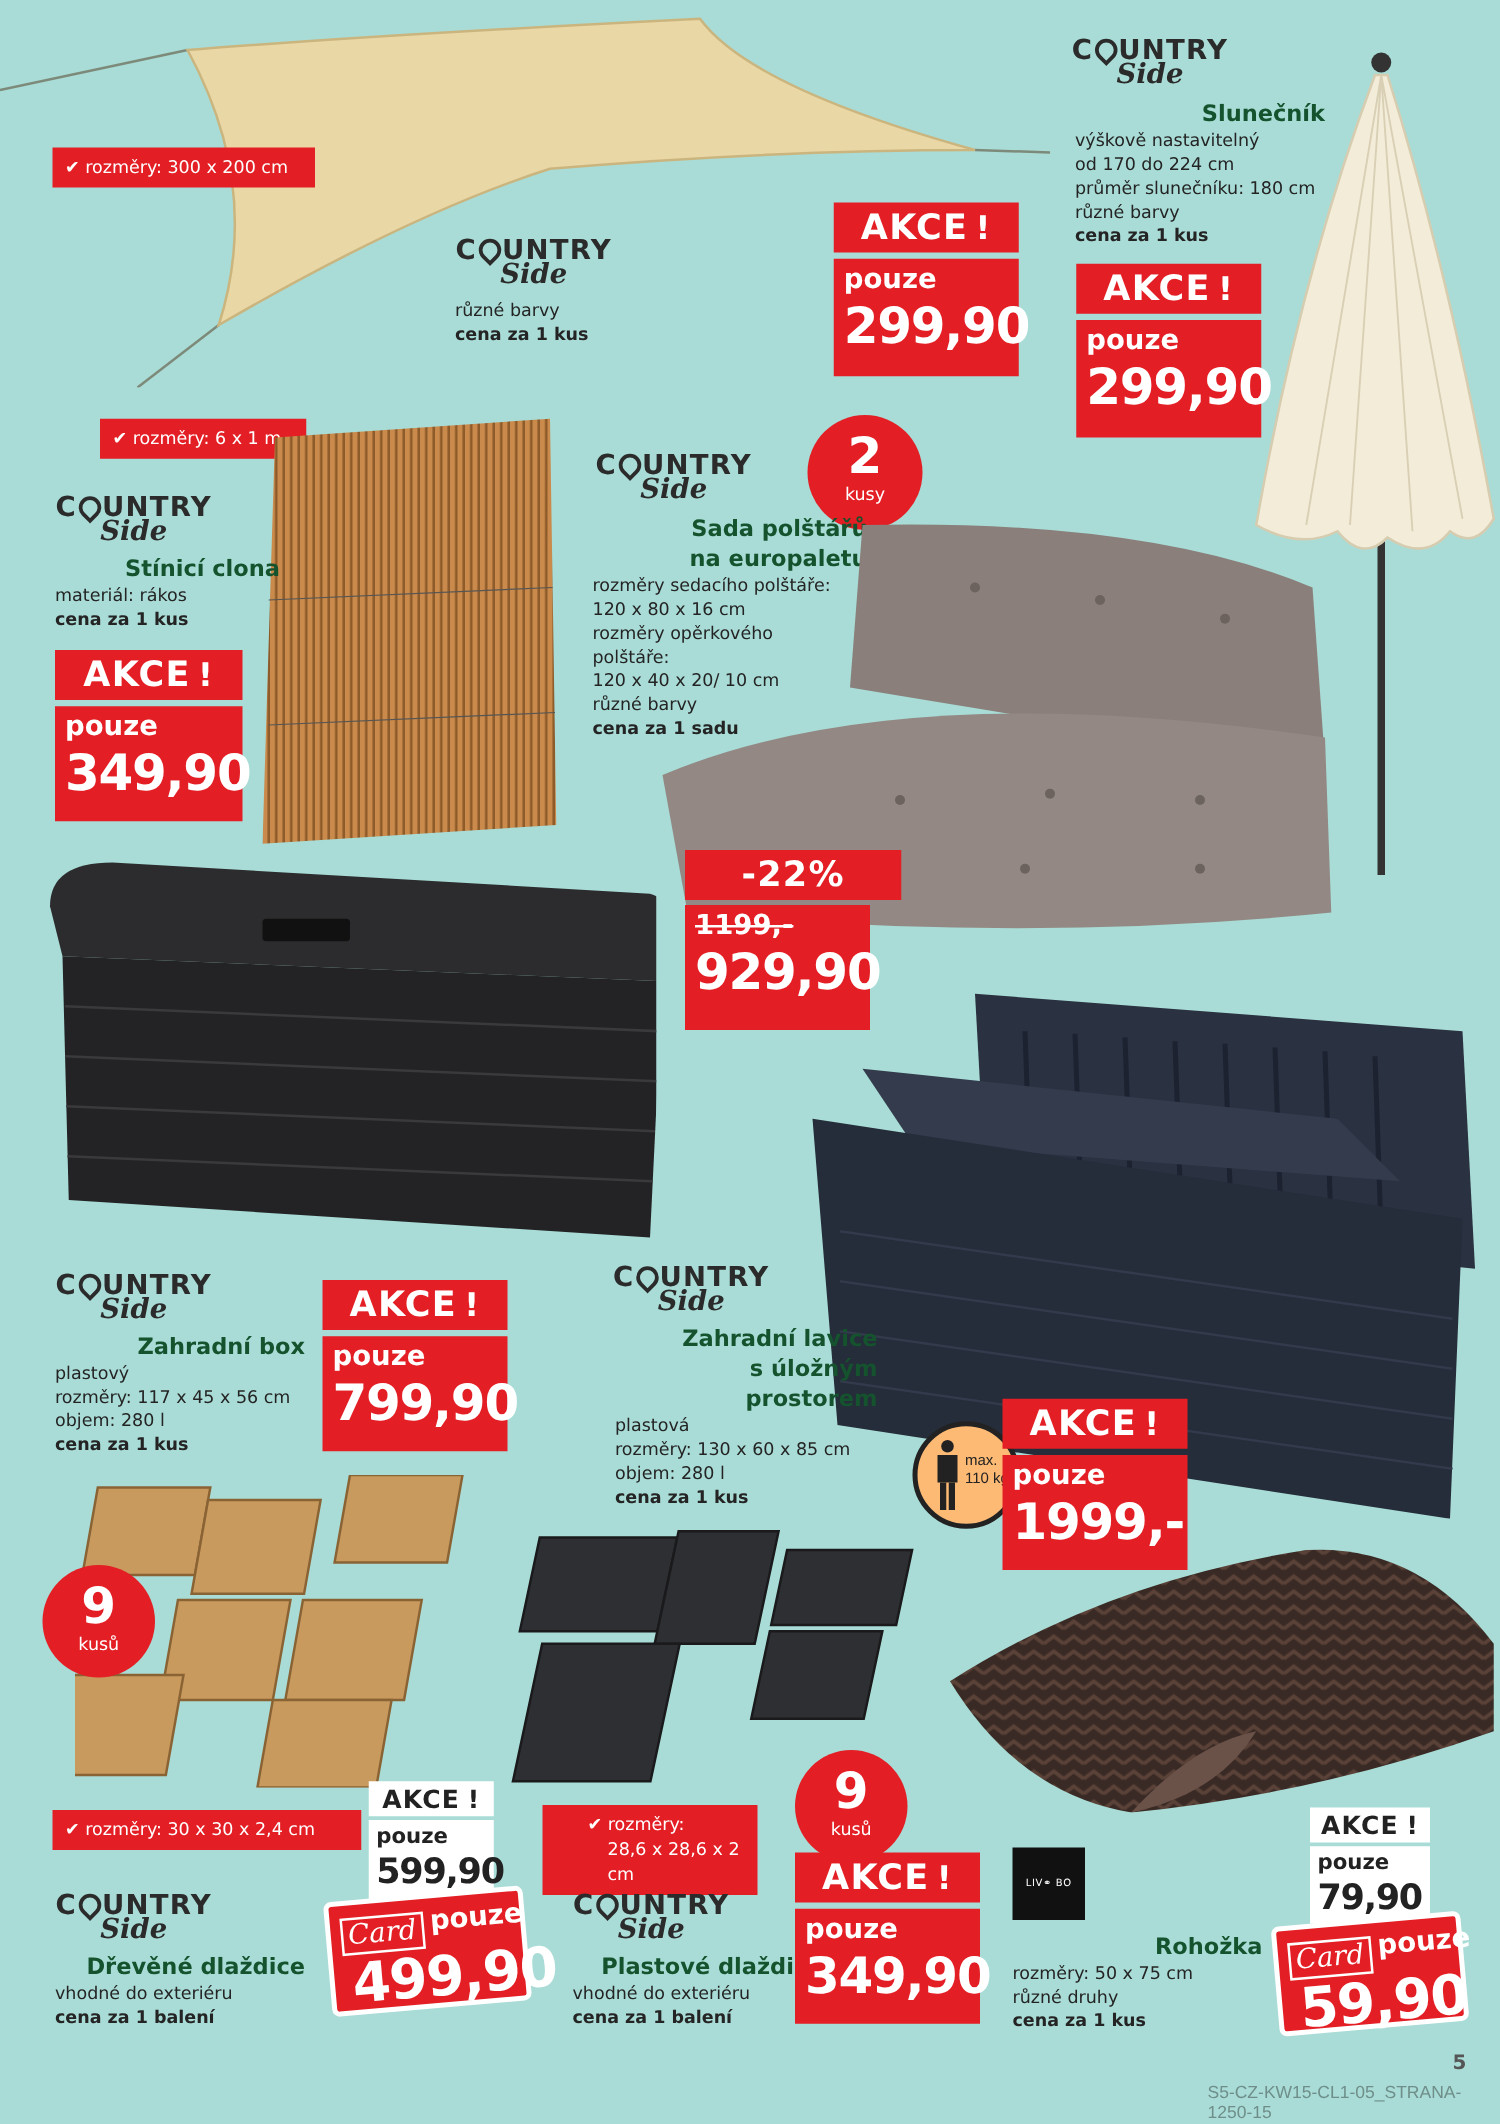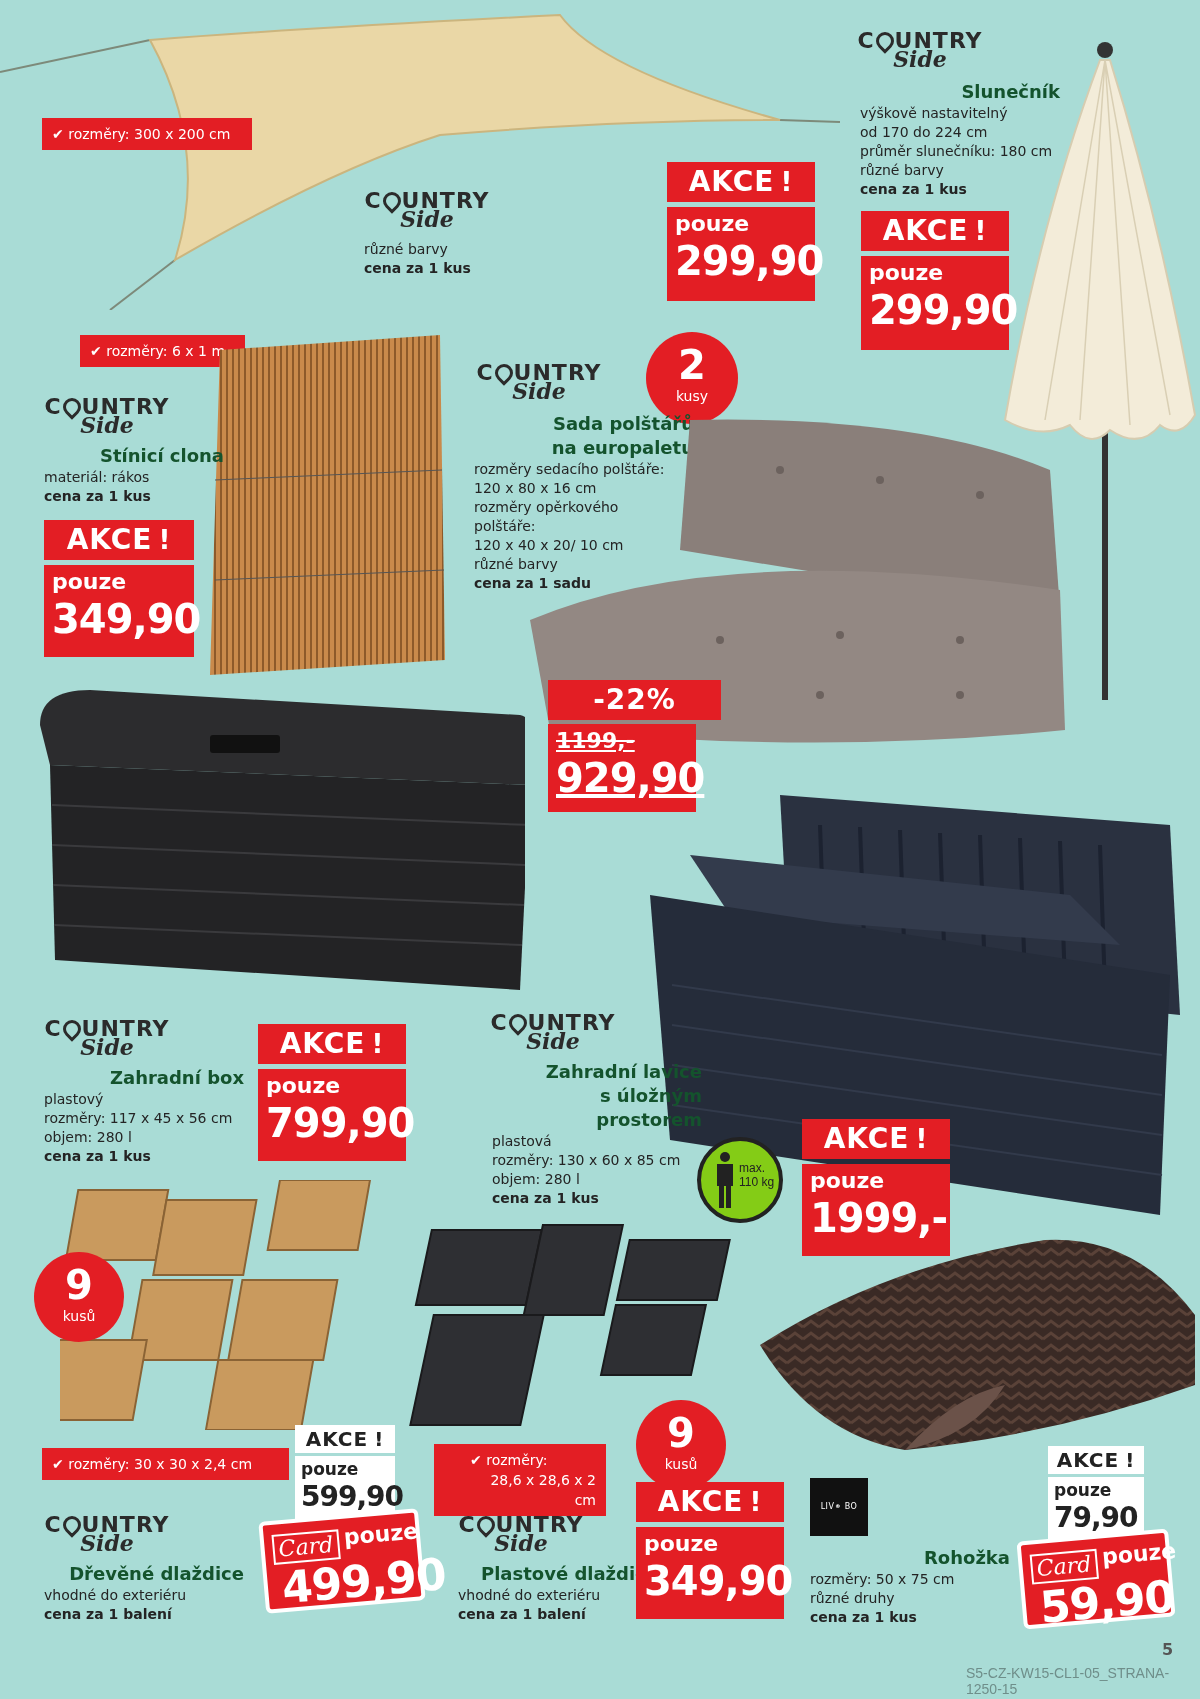--- a/index.html
+++ b/index.html
@@ -162,21 +162,21 @@
       <circle cx="320" cy="225" r="4"></circle>
       <circle cx="440" cy="230" r="4"></circle>
     <circle cx="160" cy="280" r="4"></circle>
       <circle cx="300" cy="285" r="4"></circle>
       <circle cx="440" cy="285" r="4"></circle>
   </g>
 </svg>
 <div class="tag-akce" style="left:548px;top:680px;width:173px;height:40px;">
   <span>-22%</span>
 </div>
-<div class="tag-price" style="left:548px;top:724px;width:148px;height:88px;text-decoration:underline;">
+<div class="tag-price" style="left:548px;top:724px;width:148px;height:100px;">
   <div class="pouze" style="text-decoration:line-through;">1199,-</div>
   <div class="price">929,90</div>
 </div>
 
 <svg class="img" style="left:30px;top:685px" width="495" height="310">
   <path d="M10,40 Q10,5 60,5 L490,30 Q510,35 510,70 L500,100 L20,80 Z" fill="#2c2c2e"></path>
   <path d="M20,80 L500,100 L490,305 L25,275 Z" fill="#232325"></path>
   <g stroke="#3a3a3d" stroke-width="2">
     <line x1="22" y1="120" x2="498" y2="140"></line>
     <line x1="22" y1="160" x2="496" y2="180"></line>
@@ -231,21 +231,21 @@
 </div>
 <div class="ptext" style="left:492px;top:1060px;width:210px;">
   <div class="title">Zahradní lavice</div>
   <div class="title">s úložným</div>
   <div class="title">prostorem</div>
   <div>plastová</div>
   <div>rozměry: 130 x 60 x 85 cm</div>
   <div>objem: 280 l</div>
   <div class="bold">cena za 1 kus</div>
 </div>
-<div class="abs" style="left:697px;top:1137px;width:86px;height:86px;border-radius:50%;background:#84cc16;border:4px solid #222;">
+<div class="abs" style="left:730px;top:1137px;width:86px;height:86px;border-radius:50%;background:#fdba74;border:4px solid #222;">
   <svg style="position:absolute;left:12px;top:10px" width="24" height="60">
     <circle cx="12" cy="6" r="5" fill="#222"></circle>
     <rect x="4" y="13" width="16" height="22" fill="#222"></rect>
     <rect x="6" y="35" width="5" height="22" fill="#222"></rect>
     <rect x="13" y="35" width="5" height="22" fill="#222"></rect>
   </svg>
   <div style="position:absolute;left:38px;top:20px;font-size:12px;line-height:14px;font-family:'Liberation Sans',sans-serif;color:#222;">
     <div>max.</div>
     <div>110 kg</div>
   </div>
@@ -306,21 +306,21 @@
     <rect x="60" y="100" width="110" height="110" transform="skewX(-12)"></rect>
     <rect x="240" y="90" width="90" height="70" transform="skewX(-12)"></rect>
   </g>
 </svg>
 <div class="circle" style="left:636px;top:1400px;width:90px;height:90px;">
   <span class="num">9</span>
   <span class="unit">kusů</span>
 </div>
 <div class="dim-tag" style="left:434px;top:1444px;width:172px;padding-left:36px;">
   <div>✔ rozměry:</div>
-  <div style="padding-left:16px;text-align:right;">28,6 x 28,6 x 2 cm</div>
+  <div style="padding-left:16px;">28,6 x 28,6 x 2 cm</div>
 </div>
 <div class="logo" style="left:456px;top:1514px;">
   <span class="l1">C<span class="leaf"></span>UNTRY</span>
   <span class="l2">Side</span>
 </div>
 <div class="ptext" style="left:458px;top:1562px;width:200px;">
   <div class="title">Plastové dlaždice</div>
   <div>vhodné do exteriéru</div>
   <div class="bold">cena za 1 balení</div>
 </div>

